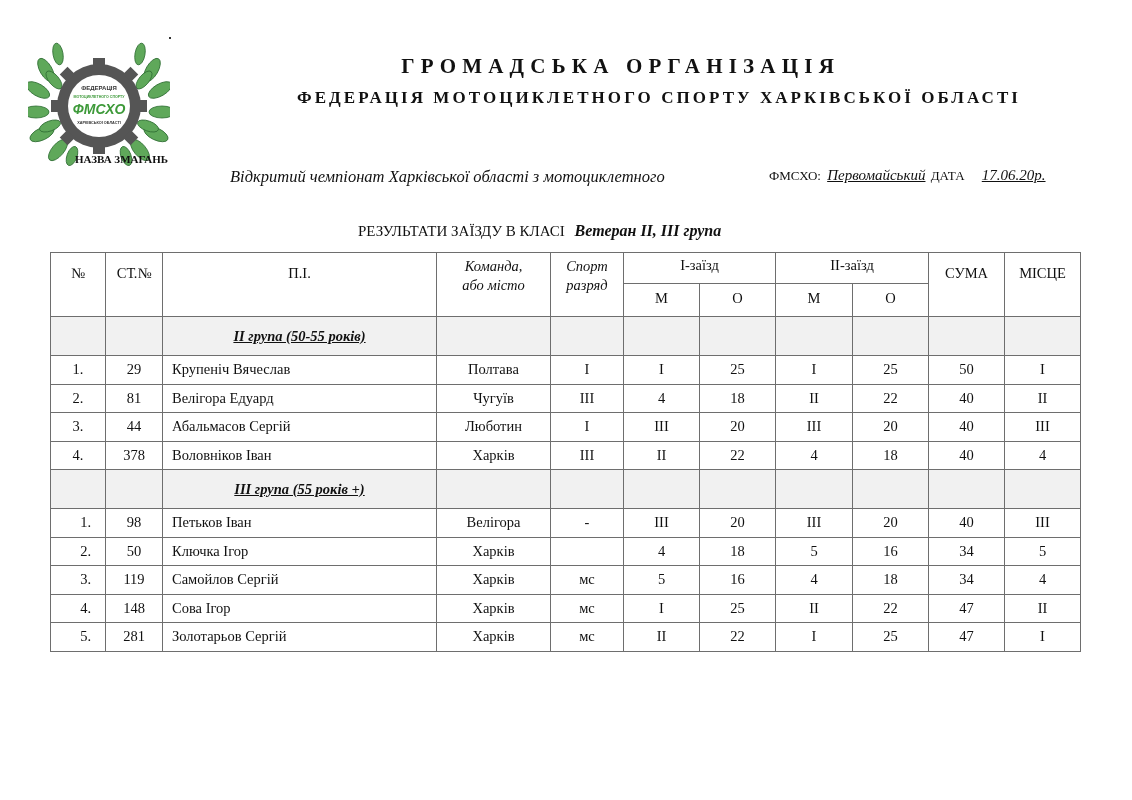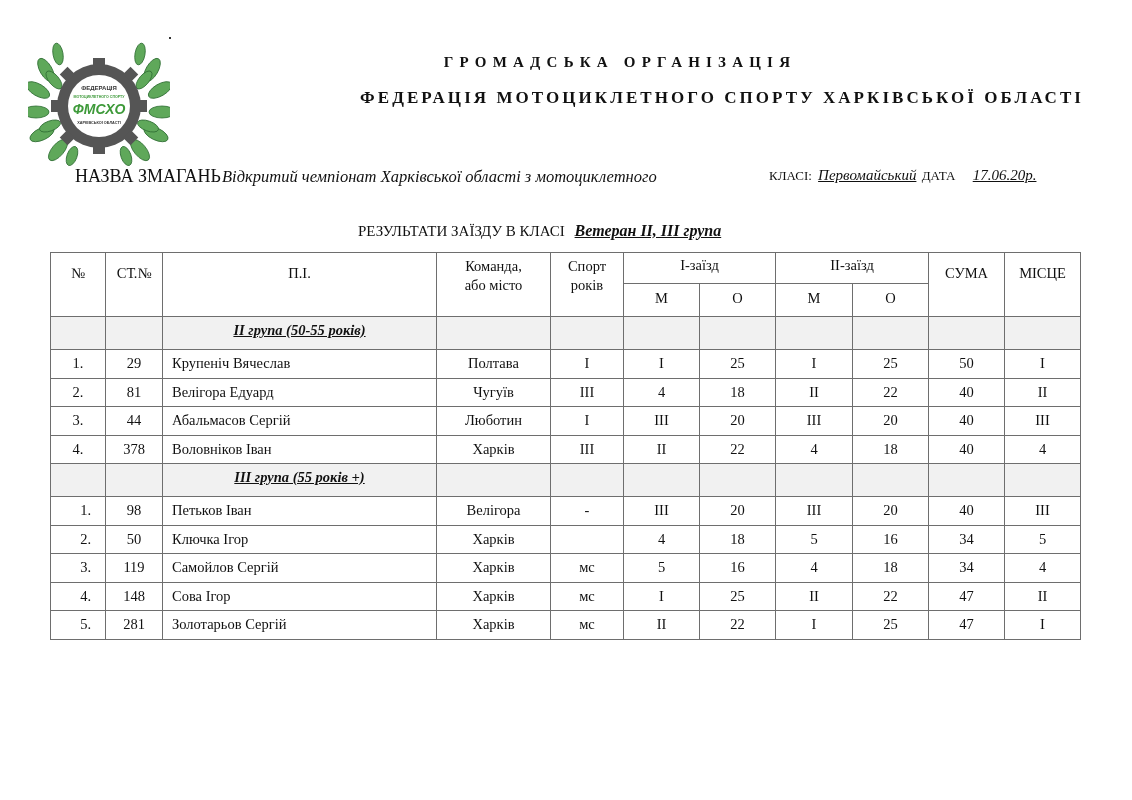--- a/index.html
+++ b/index.html
@@ -3,69 +3,69 @@
   <meta charset="utf-8">
   <style>
     html, body { margin: 0; padding: 0; background: #ffffff; }
     body {
       width: 1132px; height: 800px; position: relative; overflow: hidden;
       font-family: "Liberation Serif", "DejaVu Serif", serif; color: #111;
     }
     .logo { position: absolute; left: 28px; top: 40px; width: 142px; height: 128px; text-align: center; }
     .dot { position: absolute; left: 169px; top: 37px; width: 2px; height: 2px; background: #333; }
     .org-line1 {
-      position: absolute; left: 400px; top: 54px; width: 440px; text-align: center;
-      font-weight: bold; font-size: 15px; letter-spacing: 6.2px;
+      position: absolute; left: 400px; top: 54px; width: 440px; text-align: right;
+      font-weight: bold; font-size: 21px; letter-spacing: 6.2px;
     }
     .org-line2 {
-      position: absolute; left: 234px; top: 88px; width: 850px; text-align: right;
+      position: absolute; left: 234px; top: 88px; width: 850px; text-align: center;
       font-weight: bold; font-size: 17px; letter-spacing: 3.05px; white-space: nowrap;
     }
     .comp-label {
-      position: absolute; left: 75px; top: 166px; font-weight: normal; font-size: 18px;
+      position: absolute; left: 75px; top: 153px; font-weight: bold; font-size: 11px;
     }
     .comp-name {
-      position: absolute; left: 222px; top: 166px; width: 510px; font-style: italic; font-size: 16.5px;
+      position: absolute; left: 230px; top: 166px; width: 510px; font-style: italic; font-size: 16.5px;
       line-height: 22px; text-align: center;
     }
     .comp-name span { display: block; }
     .comp-name .l1 { text-align: left; }
     .city-block {
       position: absolute; left: 769px; top: 167px; font-size: 13px; white-space: nowrap;
     }
     .city-block .val {
       font-weight: normal; font-style: italic; text-decoration: underline; font-size: 15px;
     }
     .city-block .val.city { margin-left: 3px; margin-right: 2px; }
     .city-block .val.date { margin-left: 14px; }
     .results-title {
       position: absolute; left: 358px; top: 222px; font-size: 15px; white-space: nowrap;
     }
     .results-title .cls {
-      font-weight: bold; font-style: italic; text-decoration: underline; font-size: 16px; margin-left: 6px;
+      font-weight: bold; font-style: italic; font-size: 16px; margin-left: 6px;
     }
 
     table.results {
       position: absolute; left: 50px; top: 252px;
       border-collapse: collapse; table-layout: fixed;
       font-size: 14.5px;
     }
     table.results td, table.results th {
       border: 1px solid #6e6e6e; padding: 0; text-align: center; vertical-align: middle;
       font-weight: normal; overflow: hidden; white-space: nowrap;
     }
     table.results th { vertical-align: top; line-height: 20px; }
     .hdr-top th { height: 28px; }
     .hdr-sub th { height: 28px; }
     th.tall { padding-top: 10px !important; }
-    th.tall2 { padding-top: 4px !important; line-height: 19px !important; }
+    th.tall2 { padding-top: 4px !important; line-height: 19px !important; font-style: italic; }
     th.run { padding-top: 2px !important; margin-top: 39px; }
     th.mo { padding-top: 4px !important; }
     tr.group td { background: #f1f1f1; height: 27px; }
-    tr.group td.glabel { font-style: italic; font-weight: bold; text-decoration: underline; font-size: 14.5px; vertical-align: top; padding-top: 5px; }
+    tr.group td.glabel { font-style: italic; font-weight: bold; text-decoration: underline; font-size: 14.5px; vertical-align: top; padding-top: 11px; }
     tr.row td { height: 27.5px; }
     td.name { text-align: left !important; padding-left: 9px !important; }
     td.b { font-weight: bold; }
     td.num { text-align: center; }
     td.num.idx2 { text-align: right !important; padding-right: 14px !important; }
   </style>
 </head>
 <body>
 
 <div class="logo">
@@ -116,21 +116,21 @@
 <div class="dot"></div>
 
 <div class="org-line1">ГРОМАДСЬКА ОРГАНІЗАЦІЯ</div>
 <div class="org-line2">ФЕДЕРАЦІЯ МОТОЦИКЛЕТНОГО СПОРТУ ХАРКІВСЬКОЇ ОБЛАСТІ</div>
 
 <div class="comp-label">НАЗВА ЗМАГАНЬ</div>
 <div class="comp-name">
   <span class="l1">Відкритий чемпіонат Харківської області з мотоциклетного</span>
 </div>
 <div class="city-block">
-  <span>КЛАСІ:</span>
+  <span>ФМСХО:</span>
   <span class="val city">Первомайський</span>
   <span>ДАТА</span>
   <span class="val date">17.06.20р.</span>
 </div>
 
 <div class="results-title">
   <span>РЕЗУЛЬТАТИ ЗАЇЗДУ В КЛАСІ</span>
   <span class="cls">Ветеран  ІІ, ІІІ група</span>
 </div>
 
@@ -152,21 +152,21 @@
     <tr class="hdr-top">
       <th rowspan="2" class="tall">№</th>
       <th rowspan="2" class="tall">СТ.№</th>
       <th rowspan="2" class="tall">П.І.</th>
       <th rowspan="2" class="tall2">
         <div>Команда,</div>
         <div>або місто</div>
       </th>
       <th rowspan="2" class="tall2">
         <div>Спорт</div>
-        <div>років</div>
+        <div>разряд</div>
       </th>
       <th colspan="2" class="run">І-заїзд</th>
       <th colspan="2" class="run">ІІ-заїзд</th>
       <th rowspan="2" class="tall">СУМА</th>
       <th rowspan="2" class="tall">МІСЦЕ</th>
     </tr>
     <tr class="hdr-sub">
       <th class="mo">М</th>
       <th class="mo">О</th>
       <th class="mo">М</th>

